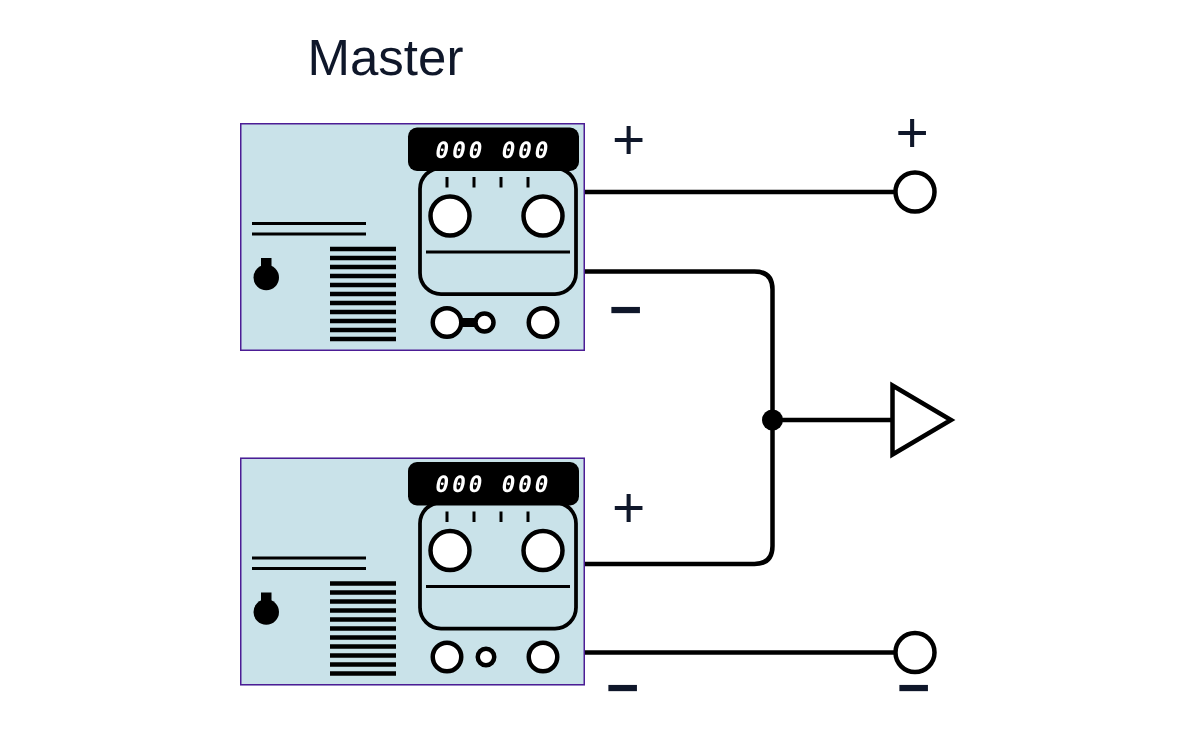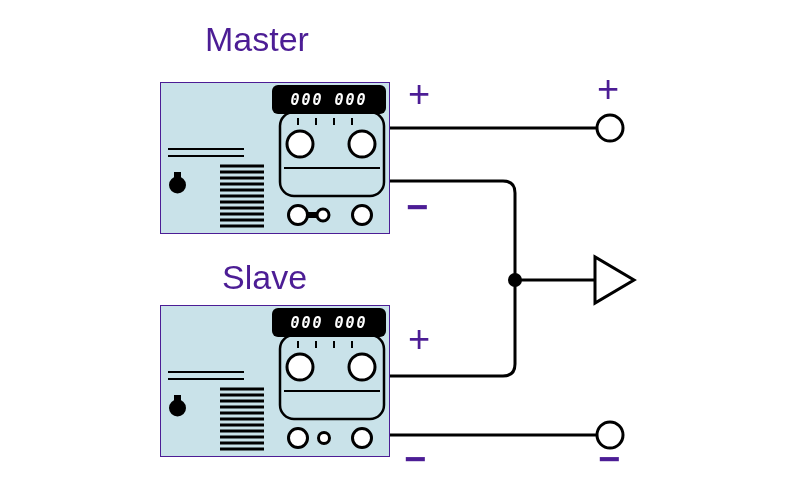--- a/index.html
+++ b/index.html
@@ -4,21 +4,21 @@
 <style>
   html,body{margin:0;padding:0;background:#ffffff;}
   .canvas{position:relative;width:800px;height:500px;background:#ffffff;overflow:hidden;
           font-family:"Liberation Sans",sans-serif;color:#000;}
   .layer{position:absolute;left:0;top:0;pointer-events:none;}
   .psu{position:absolute;width:230px;height:152px;background:#c9e2e9;
        border:1px solid #4c1d95;box-sizing:border-box;}
   .psu svg{position:absolute;left:-1px;top:-1px;}
   .psu-master{left:160px;top:82px;}
   .psu-slave{left:160px;top:305px;}
-  .txt{position:absolute;color:#4c1d95;white-space:nowrap;}
+  .txt{position:absolute;color:#0f172a;white-space:nowrap;}
   .unit-label{font-size:34px;line-height:1;}
   .sign{font-size:38px;line-height:1;}
   .minus{font-weight:bold;}
   .display-text{font-family:"DejaVu Sans Mono",monospace;font-style:italic;font-weight:bold;
                 letter-spacing:2px;}
 </style>
 </head>
 <body>
 
 <div class="canvas">
@@ -126,21 +126,20 @@
       <path d="M515,280 H595"></path>
       <path d="M390,435 H597"></path>
     </g>
     <circle cx="515" cy="280" r="7" fill="#000"></circle>
     <circle cx="610" cy="128" r="13" fill="#fff" stroke="#000" stroke-width="3"></circle>
     <circle cx="610" cy="435" r="13" fill="#fff" stroke="#000" stroke-width="3"></circle>
     <polygon points="595,257 595,303 634,280" fill="#fff" stroke="#000" stroke-width="3"></polygon>
   </svg>
 
   <div class="txt unit-label" style="left:205px;top:22px;">Master</div>
-  <div class="txt unit-label" style="left:222px;top:260px;">Slave</div>
 
   <div class="txt sign" style="left:408px;top:75px;">+</div>
   <div class="txt sign minus" style="left:406px;top:188px;">−</div>
 
   <div class="txt sign" style="left:408px;top:320px;">+</div>
   <div class="txt sign minus" style="left:404px;top:440px;">−</div>
 
   <div class="txt sign" style="left:597px;top:70px;">+</div>
   <div class="txt sign minus" style="left:598px;top:440px;">−</div>
 

